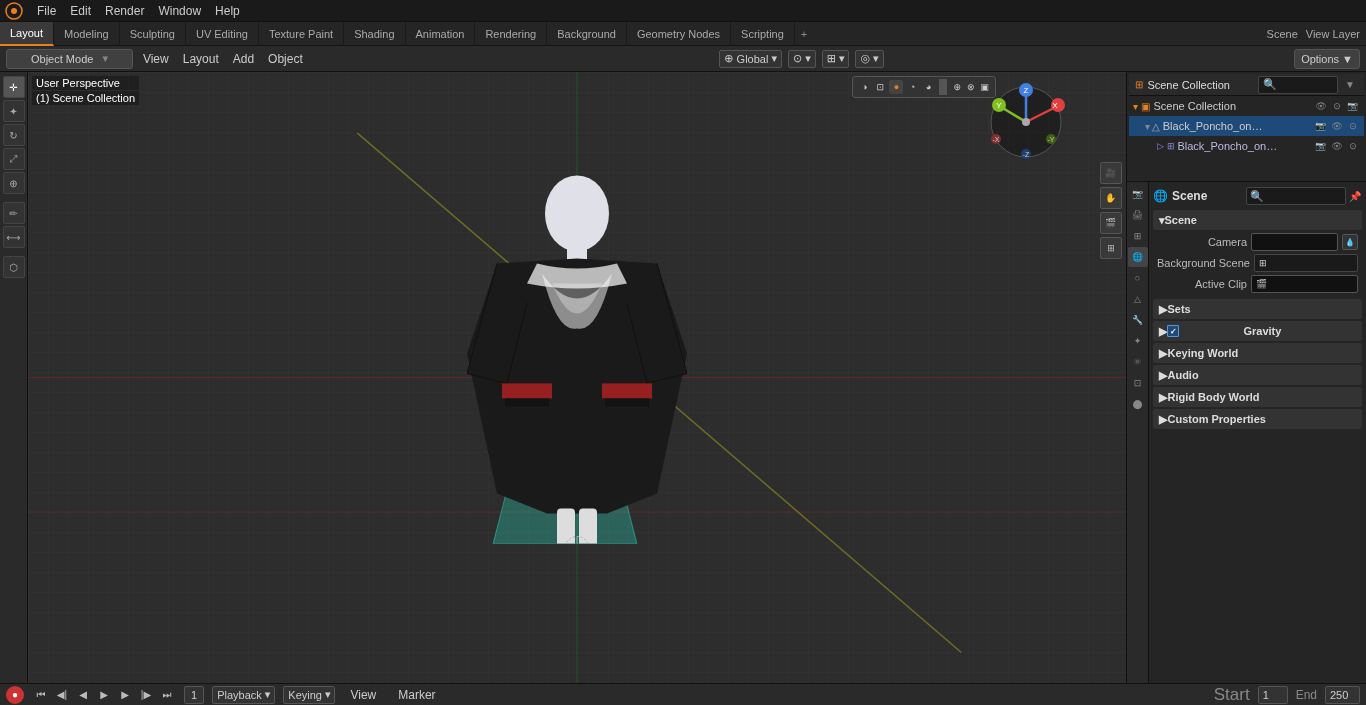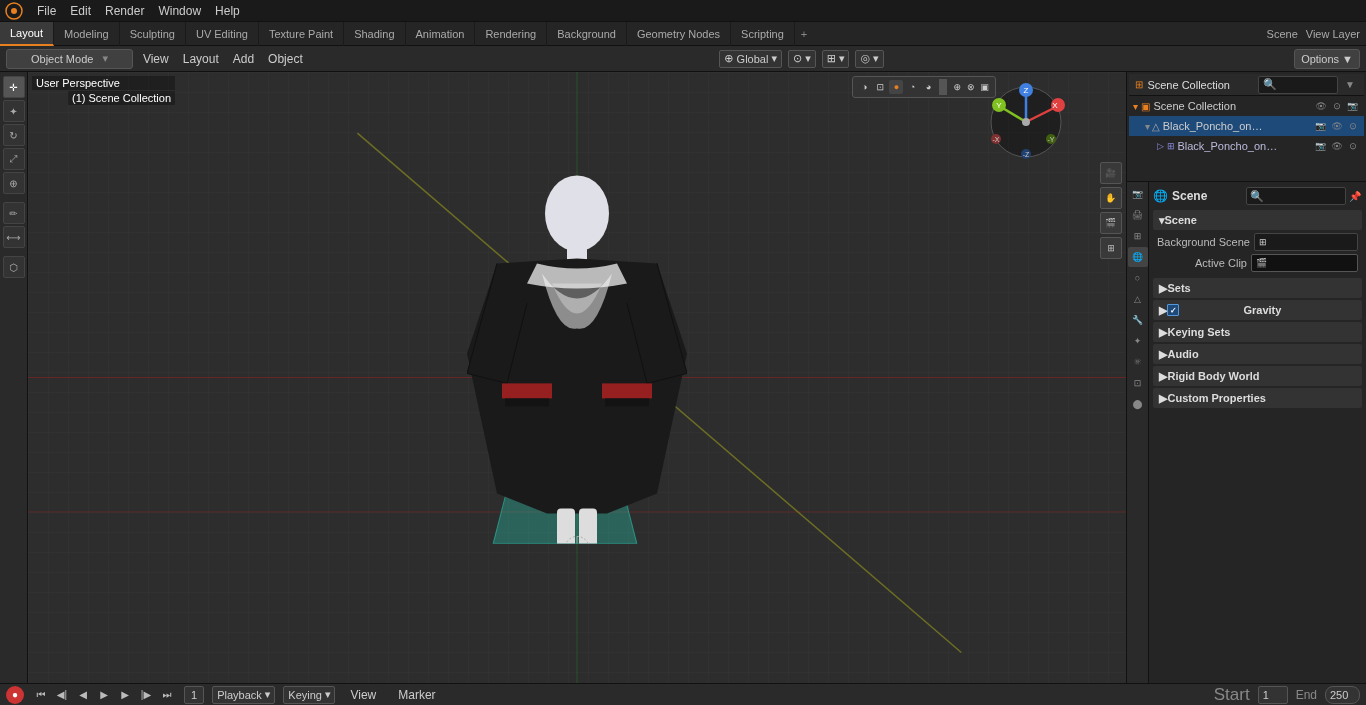--- a/index.html
+++ b/index.html
@@ -586,21 +586,21 @@
 
           <circle cx="110" cy="375" r="12" fill="none" stroke="#aaa" stroke-width="1" stroke-dasharray="2,2"></circle>
           <line x1="98" y1="375" x2="122" y2="375" stroke="#fff" stroke-width="1" opacity="0.5"></line>
           <line x1="110" y1="363" x2="110" y2="387" stroke="#fff" stroke-width="1" opacity="0.5"></line>
         </svg>
       </div>
     </div>
 
     <div class="view-info">
       <span style="color:#fff; font-size:11px; background:rgba(0,0,0,0.3); padding:1px 4px;">User Perspective</span>
-      <span style="color:#fff; font-size:11px; background:rgba(0,0,0,0.3); padding:1px 4px;margin-left:36px;">(1) Scene Collection</span>
+      <span style="color:#fff; font-size:11px; background:rgba(0,0,0,0.3); padding:1px 4px;">(1) Scene Collection</span>
     </div>
 
     <div class="nav-gizmo">
       <svg width="80" height="80" viewBox="0 0 80 80">
 
         <circle cx="40" cy="40" r="35" fill="rgba(0,0,0,0.3)" stroke="#555" stroke-width="1"></circle>
 
         <line x1="40" y1="40" x2="70" y2="25" stroke="#e04040" stroke-width="2.5"></line>
         <circle cx="72" cy="23" r="7" fill="#e04040"></circle>
         <text x="69" y="26" font-size="8" fill="white" text-anchor="middle">X</text>
@@ -721,20 +721,27 @@
           <div style="font-size:10px; color:#888; cursor:pointer;">📌</div>
         </div>
 
         <div class="collapsible-section">
           <div class="section-title">
             <span class="arrow">▾</span>
             <span>Scene</span>
           </div>
           <div class="section-content">
 
+            <div class="prop-row">
+              <span class="prop-label">Camera</span>
+              <div class="prop-field prop-field-black" style="flex:1;">
+                <span style="color:#333; font-size:9px;"></span>
+              </div>
+              <div class="prop-field-icon">💧</div>
+            </div>
 
             <div class="prop-row">
               <span class="prop-label">Background Scene</span>
               <div class="prop-field" style="flex:1;">
                 <span style="font-size:9px;">⊞</span>
               </div>
             </div>
 
             <div class="prop-row">
               <span class="prop-label">Active Clip</span>
@@ -756,21 +763,21 @@
           <div class="section-title">
             <span class="arrow">▶</span>
             <div class="checkbox">✓</div>
             <span style="margin-left:16px;padding-left:48px;">Gravity</span>
           </div>
         </div>
 
         <div class="collapsible-section">
           <div class="section-title">
             <span class="arrow">▶</span>
-            <span>Keying Sets</span>
+            <span>Keying World</span>
           </div>
         </div>
 
         <div class="collapsible-section">
           <div class="section-title">
             <span class="arrow">▶</span>
             <span>Audio</span>
           </div>
         </div>
 
@@ -817,16 +824,16 @@
       <span>Keying</span>
       <span>▾</span>
     </div>
     <div class="menu-item">View</div>
     <div class="menu-item">Marker</div>
     <div style="flex:1;"></div>
 
     <span style="color:#888; font-size:17px;">Start</span>
     <div style="background:#333; border:1px solid #555; padding:0 4px; height:18px; border-radius:2px; display:flex; align-items:center; font-size:11px; color:#ccc; cursor:pointer; min-width:30px; text-align:center;">1</div>
     <span style="color:#888; font-size:12px;">End</span>
-    <div style="background:#333; border:1px solid #555; padding:0 4px; height:18px; border-radius:8px; display:flex; align-items:center; font-size:11px; color:#ccc; cursor:pointer; min-width:35px; text-align:center;">250</div>
+    <div style="background:#333; border:1px solid #555; padding:0 4px; height:18px; border-radius:2px; display:flex; align-items:center; font-size:11px; color:#ccc; cursor:pointer; min-width:35px; text-align:center;">250</div>
   </div>
 
 </div>
 
 </body></html>

